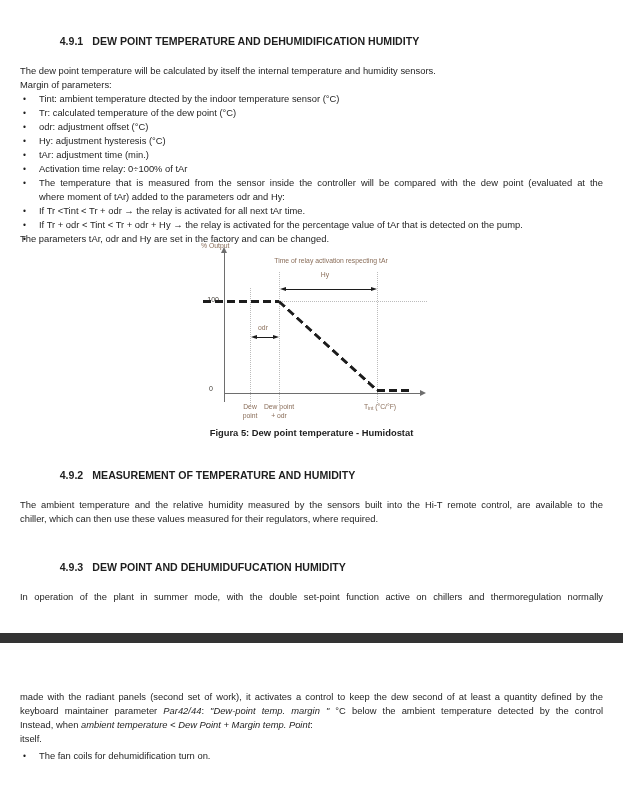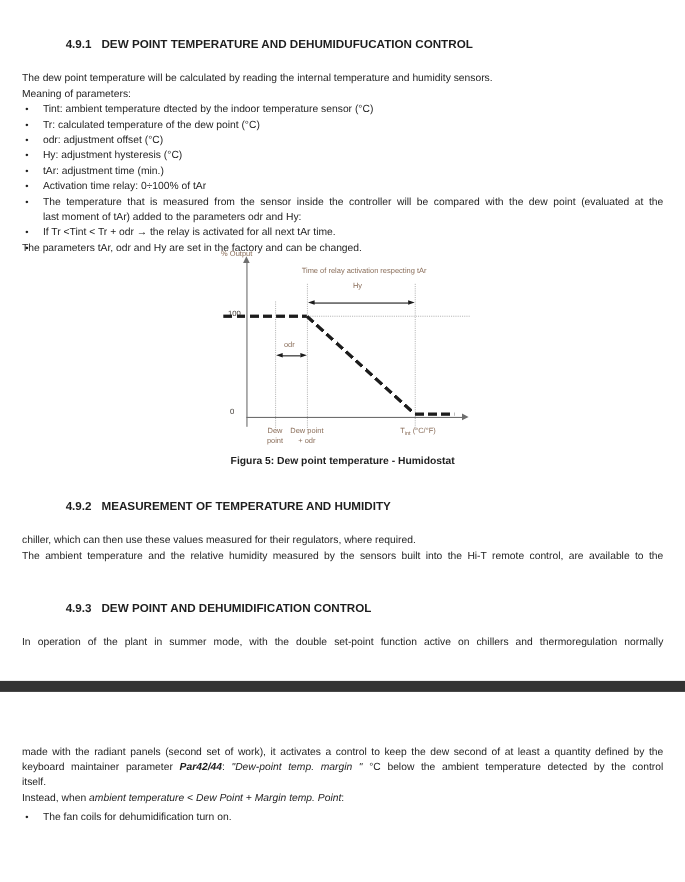--- a/index.html
+++ b/index.html
@@ -12,21 +12,21 @@
   .j{text-align-last:justify}
   .center{text-align:center;text-align-last:center}
   .right{text-align:right;text-align-last:right}
   .h2{font-size:10.6px;font-weight:bold;padding-left:22px;margin:6px 0 2px;white-space:pre-wrap}
   .lines > .h2:first-child{margin-top:0}
   .h2 .txt span + span{margin-left:9px}
   .bullet,.cont{padding-left:19px}
   .marker{display:none}
   .bullet > .marker{display:block;position:absolute;left:3px;top:0;font-size:8.5px;line-height:14px}
   .mt3{margin-top:3px}
-  .b{font-weight:bold}
+  .b{font-weight:normal}
   .i{font-style:italic}
   .capb{font-weight:bold}
 
   
   .fig{position:relative;height:180px;margin-left:175px;width:260px;
        font-size:6.8px;line-height:8px;color:#8a6e5a}
   .abs{position:absolute}
   .num{color:#45403a;font-size:7px;line-height:8px}
   .vline{border-left:1px dotted #bcbcbc;width:0}
   .hdot{border-top:1px dotted #bcbcbc;height:0}
@@ -46,29 +46,29 @@
 </style>
 </head>
 <body>
 
 <div class="sheet">
 
   <div class="lines">
 
   <div class="line h2">
       
-      <span class="txt"><span>4.9.1</span><span>DEW POINT TEMPERATURE AND DEHUMIDUFUCATION CONTROL</span></span>
-    </div>
-      <div class="line">
-      
-      <span class="txt"><span>The dew point temperature will be calculated by reading the internal temperature and humidity sensors.</span></span>
-    </div>
-      <div class="line">
-      
-      <span class="txt"><span>Meaning of parameters:</span></span>
+      <span class="txt"><span>4.9.1</span><span>DEW POINT TEMPERATURE AND DEHUMIDIFICATION HUMIDITY</span></span>
+    </div>
+      <div class="line">
+      
+      <span class="txt"><span>The dew point temperature will be calculated by itself the internal temperature and humidity sensors.</span></span>
+    </div>
+      <div class="line">
+      
+      <span class="txt"><span>Margin of parameters:</span></span>
     </div>
       <div class="line bullet">
       <span class="marker">•</span>
       <span class="txt"><span>Tint: ambient temperature dtected by the indoor temperature sensor (°C)</span></span>
     </div>
       <div class="line bullet">
       <span class="marker">•</span>
       <span class="txt"><span>Tr: calculated temperature of the dew point (°C)</span></span>
     </div>
       <div class="line bullet">
@@ -86,28 +86,29 @@
       <div class="line bullet">
       <span class="marker">•</span>
       <span class="txt"><span>Activation time relay: 0÷100% of tAr</span></span>
     </div>
       <div class="line bullet j">
       <span class="marker">•</span>
       <span class="txt"><span>The temperature that is measured from the sensor inside the controller will be compared with the dew point (evaluated at the</span></span>
     </div>
       <div class="line cont">
       
-      <span class="txt"><span>last moment of tAr) added to the parameters odr and Hy:</span></span>
+      <span class="txt"><span>where moment of tAr) added to the parameters odr and Hy:</span></span>
     </div>
       <div class="line bullet">
       <span class="marker">•</span>
       <span class="txt"><span>If Tr &lt;Tint &lt; Tr + odr → the relay is activated for all next tAr time.</span></span>
     </div>
       <div class="line bullet">
       <span class="marker">•</span>
+      <span class="txt"><span>If Tr + odr &lt; Tint &lt; Tr + odr + Hy → the relay is activated for the percentage value of tAr that is detected on the pump.</span></span>
     </div>
       <div class="line bullet">
       <span class="marker">•</span>
     </div>
       <div class="line">
       
       <span class="txt"><span>The parameters tAr, odr and Hy are set in the factory and can be changed.</span></span>
     </div>
     </div>
 
@@ -158,31 +159,31 @@
   </div>
 
   <div class="line center capb">Figura 5: Dew point temperature - Humidostat</div>
 
   <div class="lines">
 
   <div class="line h2">
       
       <span class="txt"><span>4.9.2</span><span>MEASUREMENT OF TEMPERATURE AND HUMIDITY</span></span>
     </div>
+      <div class="line j">
+      
+      <span class="txt"><span>The ambient temperature and the relative humidity measured by the sensors built into the Hi-T remote control, are available to the</span></span>
+    </div>
       <div class="line">
       
       <span class="txt"><span>chiller, which can then use these values measured for their regulators, where required.</span></span>
     </div>
-      <div class="line j">
-      
-      <span class="txt"><span>The ambient temperature and the relative humidity measured by the sensors built into the Hi-T remote control, are available to the</span></span>
-    </div>
       <div class="line h2">
       
-      <span class="txt"><span>4.9.3</span><span>DEW POINT AND DEHUMIDIFICATION CONTROL</span></span>
+      <span class="txt"><span>4.9.3</span><span>DEW POINT AND DEHUMIDUFUCATION HUMIDITY</span></span>
     </div>
       <div class="line j">
       
       <span class="txt"><span>In operation of the plant in summer mode, with the double set-point function active on chillers and thermoregulation normally</span></span>
     </div>
     </div>
 </div>
 
 <div class="gap1"></div>
 <div class="sep"></div>
@@ -194,24 +195,24 @@
   <div class="line j">
       
       <span class="txt"><span>made with the radiant panels (second set of work), it activates a control to keep the dew second of at least a quantity defined by the</span></span>
     </div>
       <div class="line j">
       
       <span class="txt"><span>keyboard maintainer parameter </span><span class="b i">Par42/44</span><span>: </span><span class="i">"Dew-point temp. margin "</span><span> °C below the ambient temperature detected by the control</span></span>
     </div>
       <div class="line">
       
+      <span class="txt"><span>Instead, when </span><span class="i">ambient temperature  &lt; Dew Point + Margin temp. Point</span><span>:</span></span>
+    </div>
+      <div class="line">
+      
       <span class="txt"><span>itself.</span></span>
     </div>
-      <div class="line">
-      
-      <span class="txt"><span>Instead, when </span><span class="i">ambient temperature  &lt; Dew Point + Margin temp. Point</span><span>:</span></span>
-    </div>
       <div class="line bullet mt3">
       <span class="marker">•</span>
       <span class="txt"><span>The fan coils for dehumidification turn on.</span></span>
     </div>
     </div>
 </div>
 
 </body></html>

